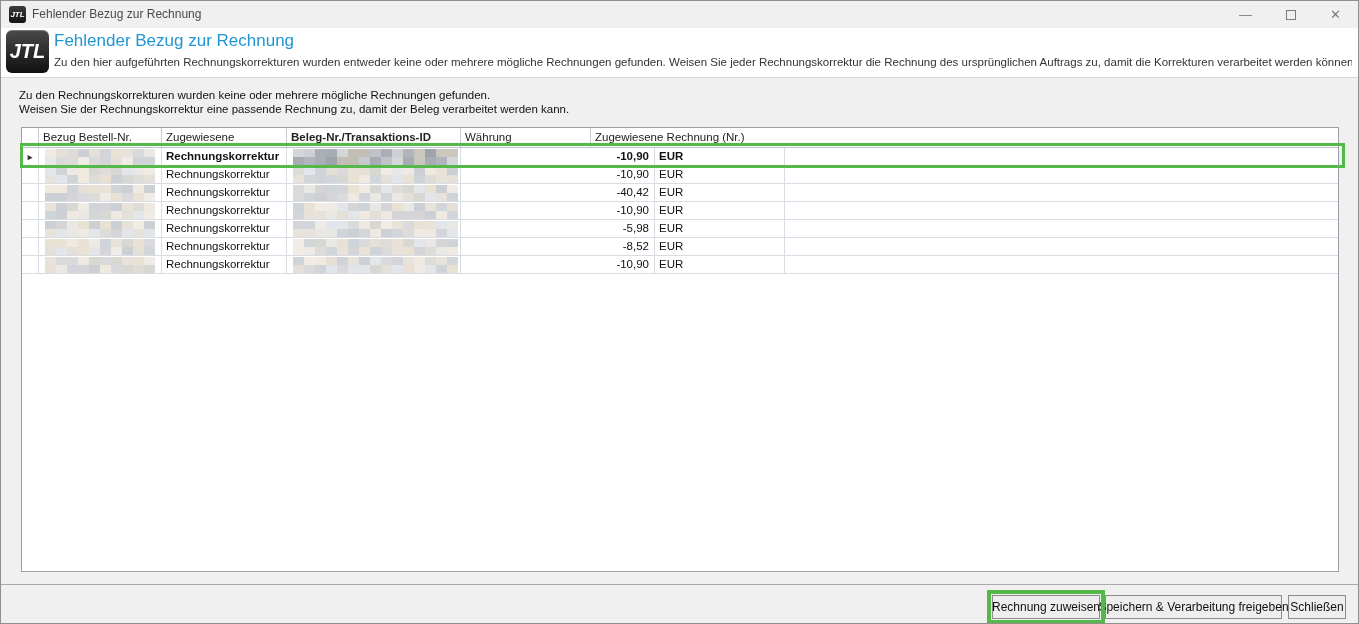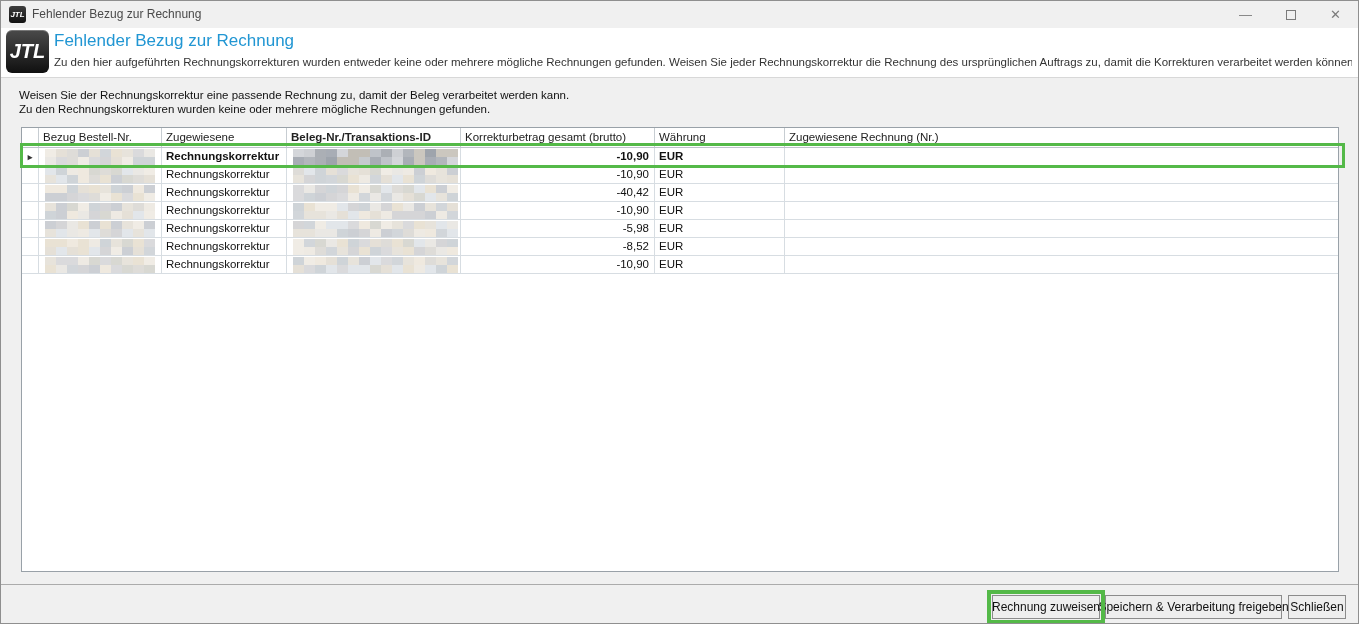--- a/index.html
+++ b/index.html
@@ -99,31 +99,30 @@
   <div class="header">
     <div class="header-logo">JTL</div>
     <div class="header-title" style="color: rgb(33, 150, 211);">Fehlender Bezug zur Rechnung</div>
     <div class="header-desc">
       <span>Zu den hier aufgeführten Rechnungskorrekturen wurden entweder keine oder mehrere mögliche Rechnungen gefunden. Weisen Sie jeder Rechnungskorrektur die Rechnung des ursprünglichen Auftrags zu, damit die Korrekturen verarbeitet werden können. »</span>
       
     </div>
   </div>
 
   <div class="instructions">
+    <div>Zu den Rechnungskorrekturen wurden keine oder mehrere mögliche Rechnungen gefunden.</div>
     <div>Weisen Sie der Rechnungskorrektur eine passende Rechnung zu, damit der Beleg verarbeitet werden kann.</div>
-    <div>Zu den Rechnungskorrekturen wurden keine oder mehrere mögliche Rechnungen gefunden.</div>
   </div>
 
   <div class="grid">
     <div class="grid-header">
       <div class="gh-cell c-sel"></div>
       <div class="gh-cell c-ama">Bezug Bestell-Nr.</div>
       <div class="gh-cell c-typ">Zugewiesene</div>
       <div class="gh-cell c-bel">Beleg-Nr./Transaktions-ID</div>
-      <div class="gh-cell c-bet" style="text-align:left; padding-left:4px;">Korrekturbetrag gesamt (brutto)</div>
       <div class="gh-cell c-wae">Währung</div>
       <div class="gh-cell c-zug">Zugewiesene Rechnung (Nr.)</div>
     </div>
 
     <div class="grid-row row-bold">
       <div class="gr-cell c-sel"><span class="sel-arrow">▸</span></div>
       <div class="gr-cell c-ama">
           <div class="mosaic m-ama">
             <span style="background: rgb(240, 236, 229);"></span>
             <span style="background: rgb(229, 224, 215);"></span>

